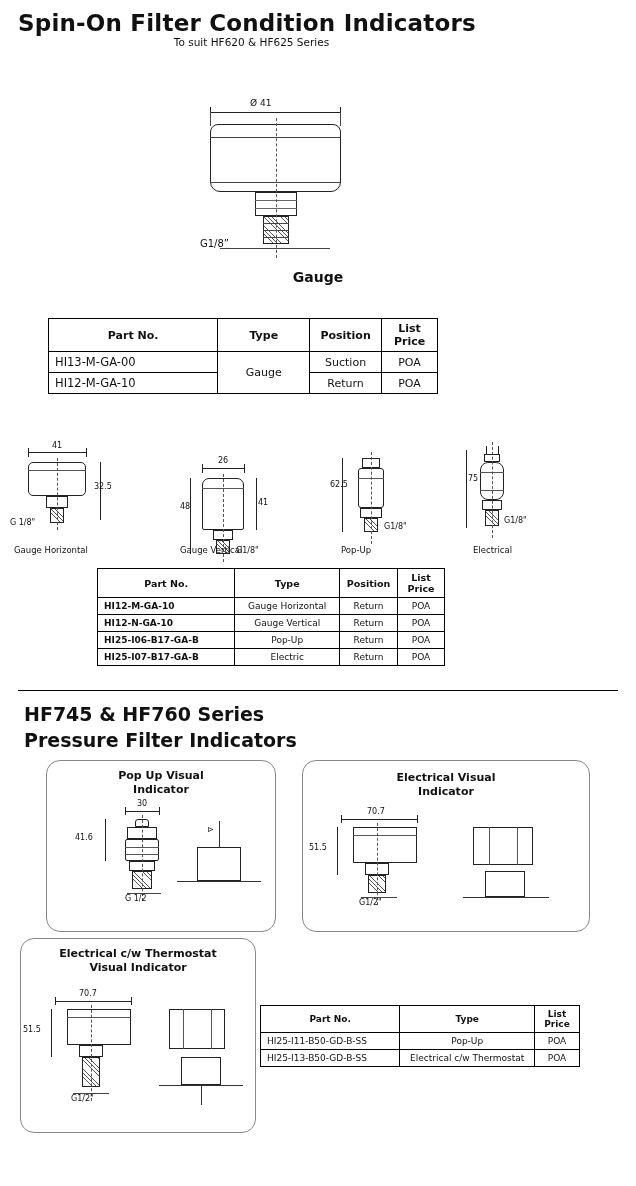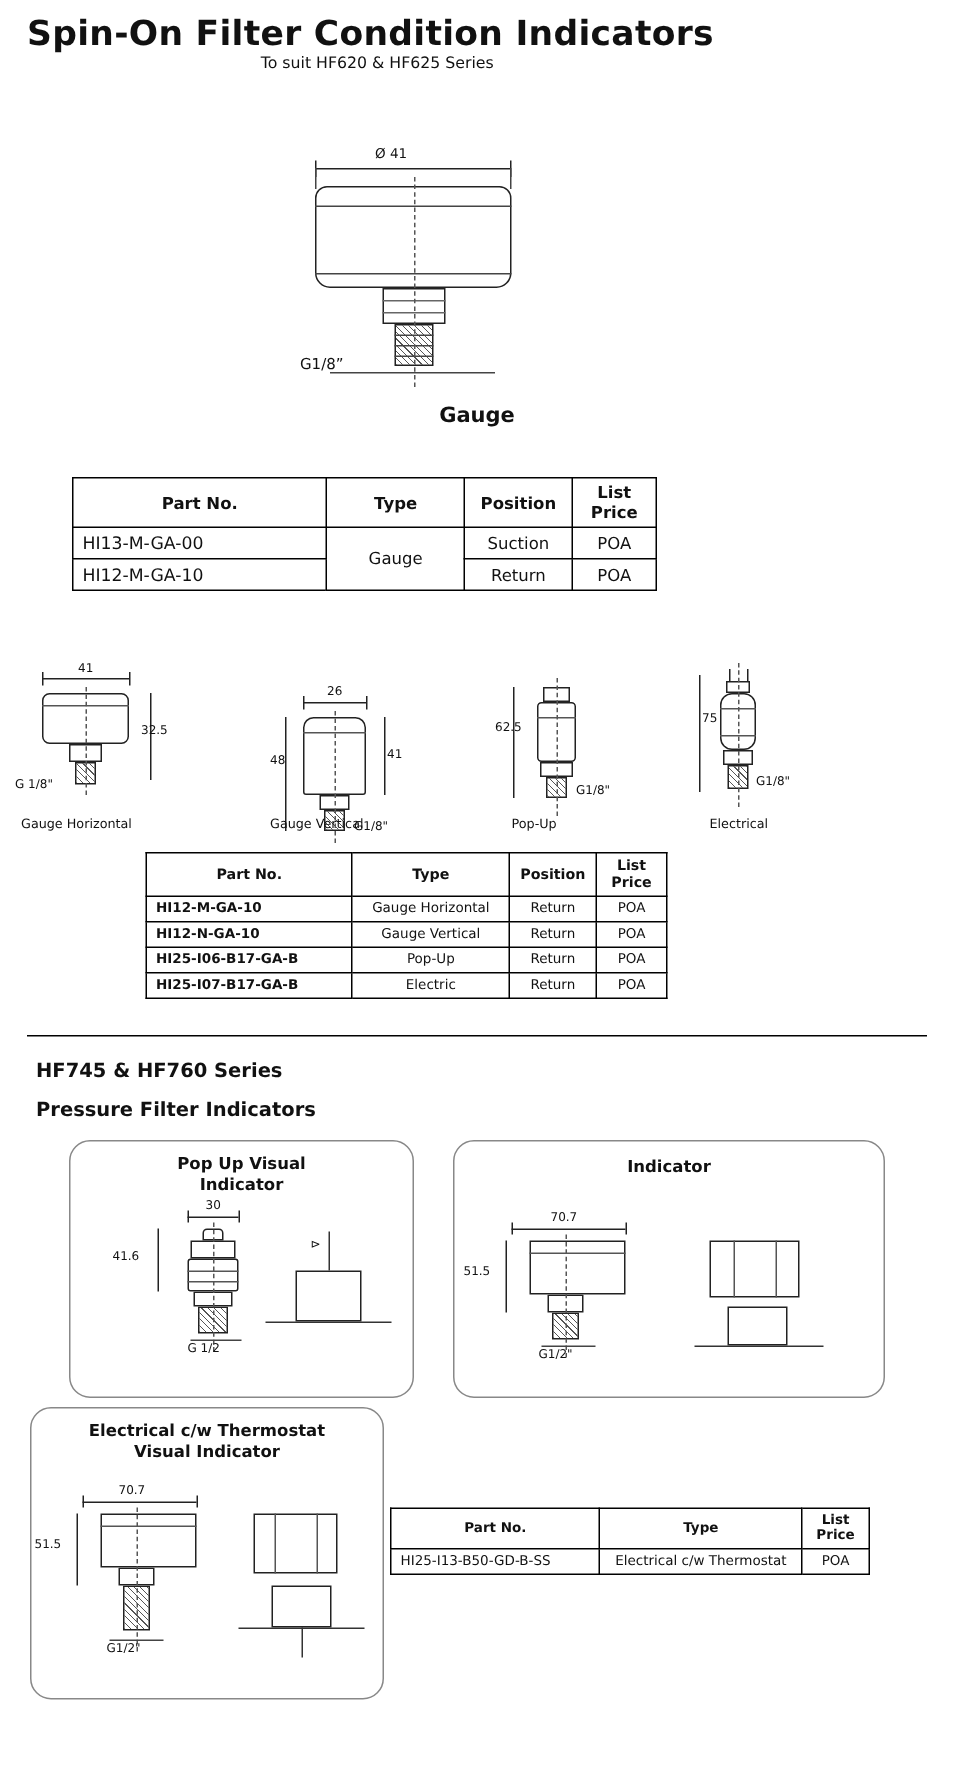--- a/index.html
+++ b/index.html
@@ -67,21 +67,21 @@
   table.t2 th { height: 20px; font-size:9.5px;}
   table.t2 td { height: 15px; }
   table.t2 td.part { font-weight:bold; font-size:9px;}
 
   table.t3 { width: 320px; font-size:9px; }
   table.t3 th { height: 18px; font-size:9px;}
   table.t3 td { height: 15px; }
   table.t3 td.part { font-weight:normal; font-size:9px; text-align:left;}
 
   h2.section {
-    font-size: 13px;
+    font-size: 19px;
     font-weight: bold;
     margin: 0;
     line-height: 25px;
   }
 
   .rbox {
     position:absolute;
     border: 1px solid #888;
     border-radius: 14px;
     background:#fff;
@@ -302,20 +302,21 @@
 
       <div class="box" style="left:150px; top:50px; width:44px; height:34px;"></div>
       <div class="ln hl" style="left:130px; top:84px; width:84px; background:#333;"></div>
       <div class="ln vl" style="left:172px; top:24px; height:26px; background:#333;"></div>
       <div class="dim" style="left:160px; top:28px;">⊳</div>
     </div>
   </div>
 
   <div class="rbox" style="left:302px; top:760px; width:288px; height:172px;">
     <div class="hdr" style="padding-top:10px;">
+      <div>Electrical Visual</div>
       <div>Indicator</div>
     </div>
     <div class="dwg" style="position:absolute; left:0; top:40px; width:288px; height:132px;">
       <div class="ln hl" style="left:38px; top:18px; width:76px;"></div>
       <div class="ln vl" style="left:38px; top:14px; height:8px;"></div>
       <div class="ln vl" style="left:114px; top:14px; height:8px;"></div>
       <div class="dim" style="left:64px; top:6px;">70.7</div>
 
       <div class="box" style="left:50px; top:26px; width:64px; height:36px;"></div>
       <div class="ln hl" style="left:50px; top:34px; width:64px; background:#555;"></div>
@@ -370,20 +371,25 @@
   <table class="spec t3" style="position:absolute; left:260px; top:1005px;">
     <thead>
       <tr>
         <th style="width:140px;">Part No.</th>
         <th style="width:135px;">Type</th>
         <th style="width:45px;">List Price</th>
       </tr>
     </thead>
     <tbody>
       <tr>
+        <td class="part">HI25-I11-B50-GD-B-SS</td>
+        <td>Pop-Up</td>
+        <td>POA</td>
+      </tr>
+      <tr>
         <td class="part">HI25-I13-B50-GD-B-SS</td>
         <td>Electrical c/w Thermostat</td>
         <td>POA</td>
       </tr>
     </tbody>
   </table>
 
 </div>
 
 </body></html>

